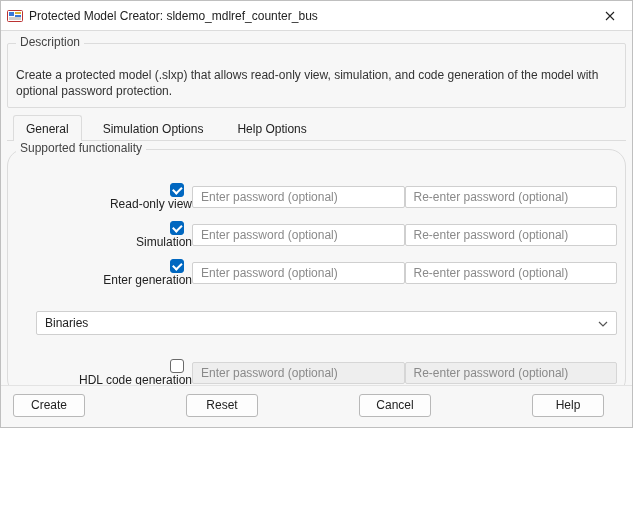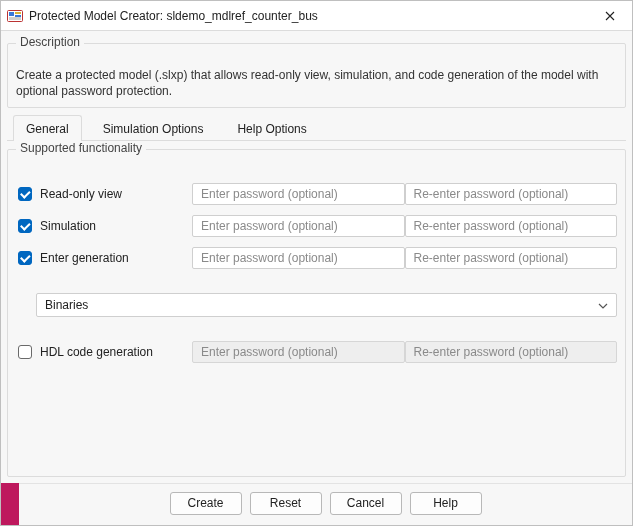--- a/index.html
+++ b/index.html
@@ -8,23 +8,23 @@
     font-family: "Segoe UI", Arial, sans-serif;
     font-size: 12px;
     color: #222;
     background: #fff;
     width: 633px;
     height: 526px;
     overflow: hidden;
   }
   .window {
     width: 633px;
-    height: 526px;
+    height: 428px;
     border: 1px solid #bfbfbf;
-    background: #be185d;
+    background: #14532d;
     display: flex;
     flex-direction: column;
   }
   
   .titlebar {
     display: flex;
     align-items: center;
     height: 30px;
     padding: 0 0 0 6px;
     border-bottom: 1px solid #dcdcdc;
@@ -97,20 +97,21 @@
   .row {
     display: flex;
     align-items: center;
     margin-top: 10px;
   }
   .row .labelcell {
     display: flex;
     align-items: flex-end;
     width: 176px;
     padding-left: 2px;
+    flex-direction: column;
   }
   .row .labelcell.indent { padding-left: 20px; }
   .row .labelcell .lbl { font-size: 12px; color: #222; }
   .chk {
     appearance: none;
     width: 14px; height: 14px;
     border: 1px solid #6a6a6a;
     border-radius: 3px;
     margin: 0 8px 0 0;
     display: inline-flex;
@@ -160,26 +161,25 @@
     margin-left: 20px;
   }
   .select .val { font-size: 12px; color: #222; }
   .select .chev {
     position: absolute; right: 8px; top: 50%; transform: translateY(-50%);
     width: 10px; height: 10px; color: #555;
   }
   
   .btnbar {
     display: flex;
-    justify-content: center;
+    justify-content: space-between;
     gap: 8px;
-    padding: 8px 12px 10px 12px;
+    padding: 8px 28px 10px 12px;
     background: #f7f7f7;
     border-top: 1px solid #e3e3e3;
-    margin-left: 18px;
   }
   .btn {
     min-width: 72px;
     height: 23px;
     border: 1px solid #b8b8b8;
     border-radius: 3px;
     background: #fdfdfd;
     font-size: 12px;
     text-align: center;
     line-height: 21px;
@@ -223,21 +223,21 @@
     </div>
 
     <div class="tabs-row">
       <div class="tab active">General</div>
       <div class="tab">Simulation Options</div>
       <div class="tab">Help Options</div>
     </div>
 
     <div class="inner-pane">
 
-      <div class="groupbox" style="flex:1;">
+      <div class="groupbox" style="flex:1;border-radius:17px;">
         <span class="legend">Supported functionality</span>
 
         <div class="row">
           <div class="labelcell">
             <input type="checkbox" class="chk" checked="" style="">
             <span class="lbl">Read-only view</span>
           </div>
           <div class="pw">
             <input type="text" placeholder="Enter password (optional)" style="">
             <input type="text" placeholder="Re-enter password (optional)" style="">

